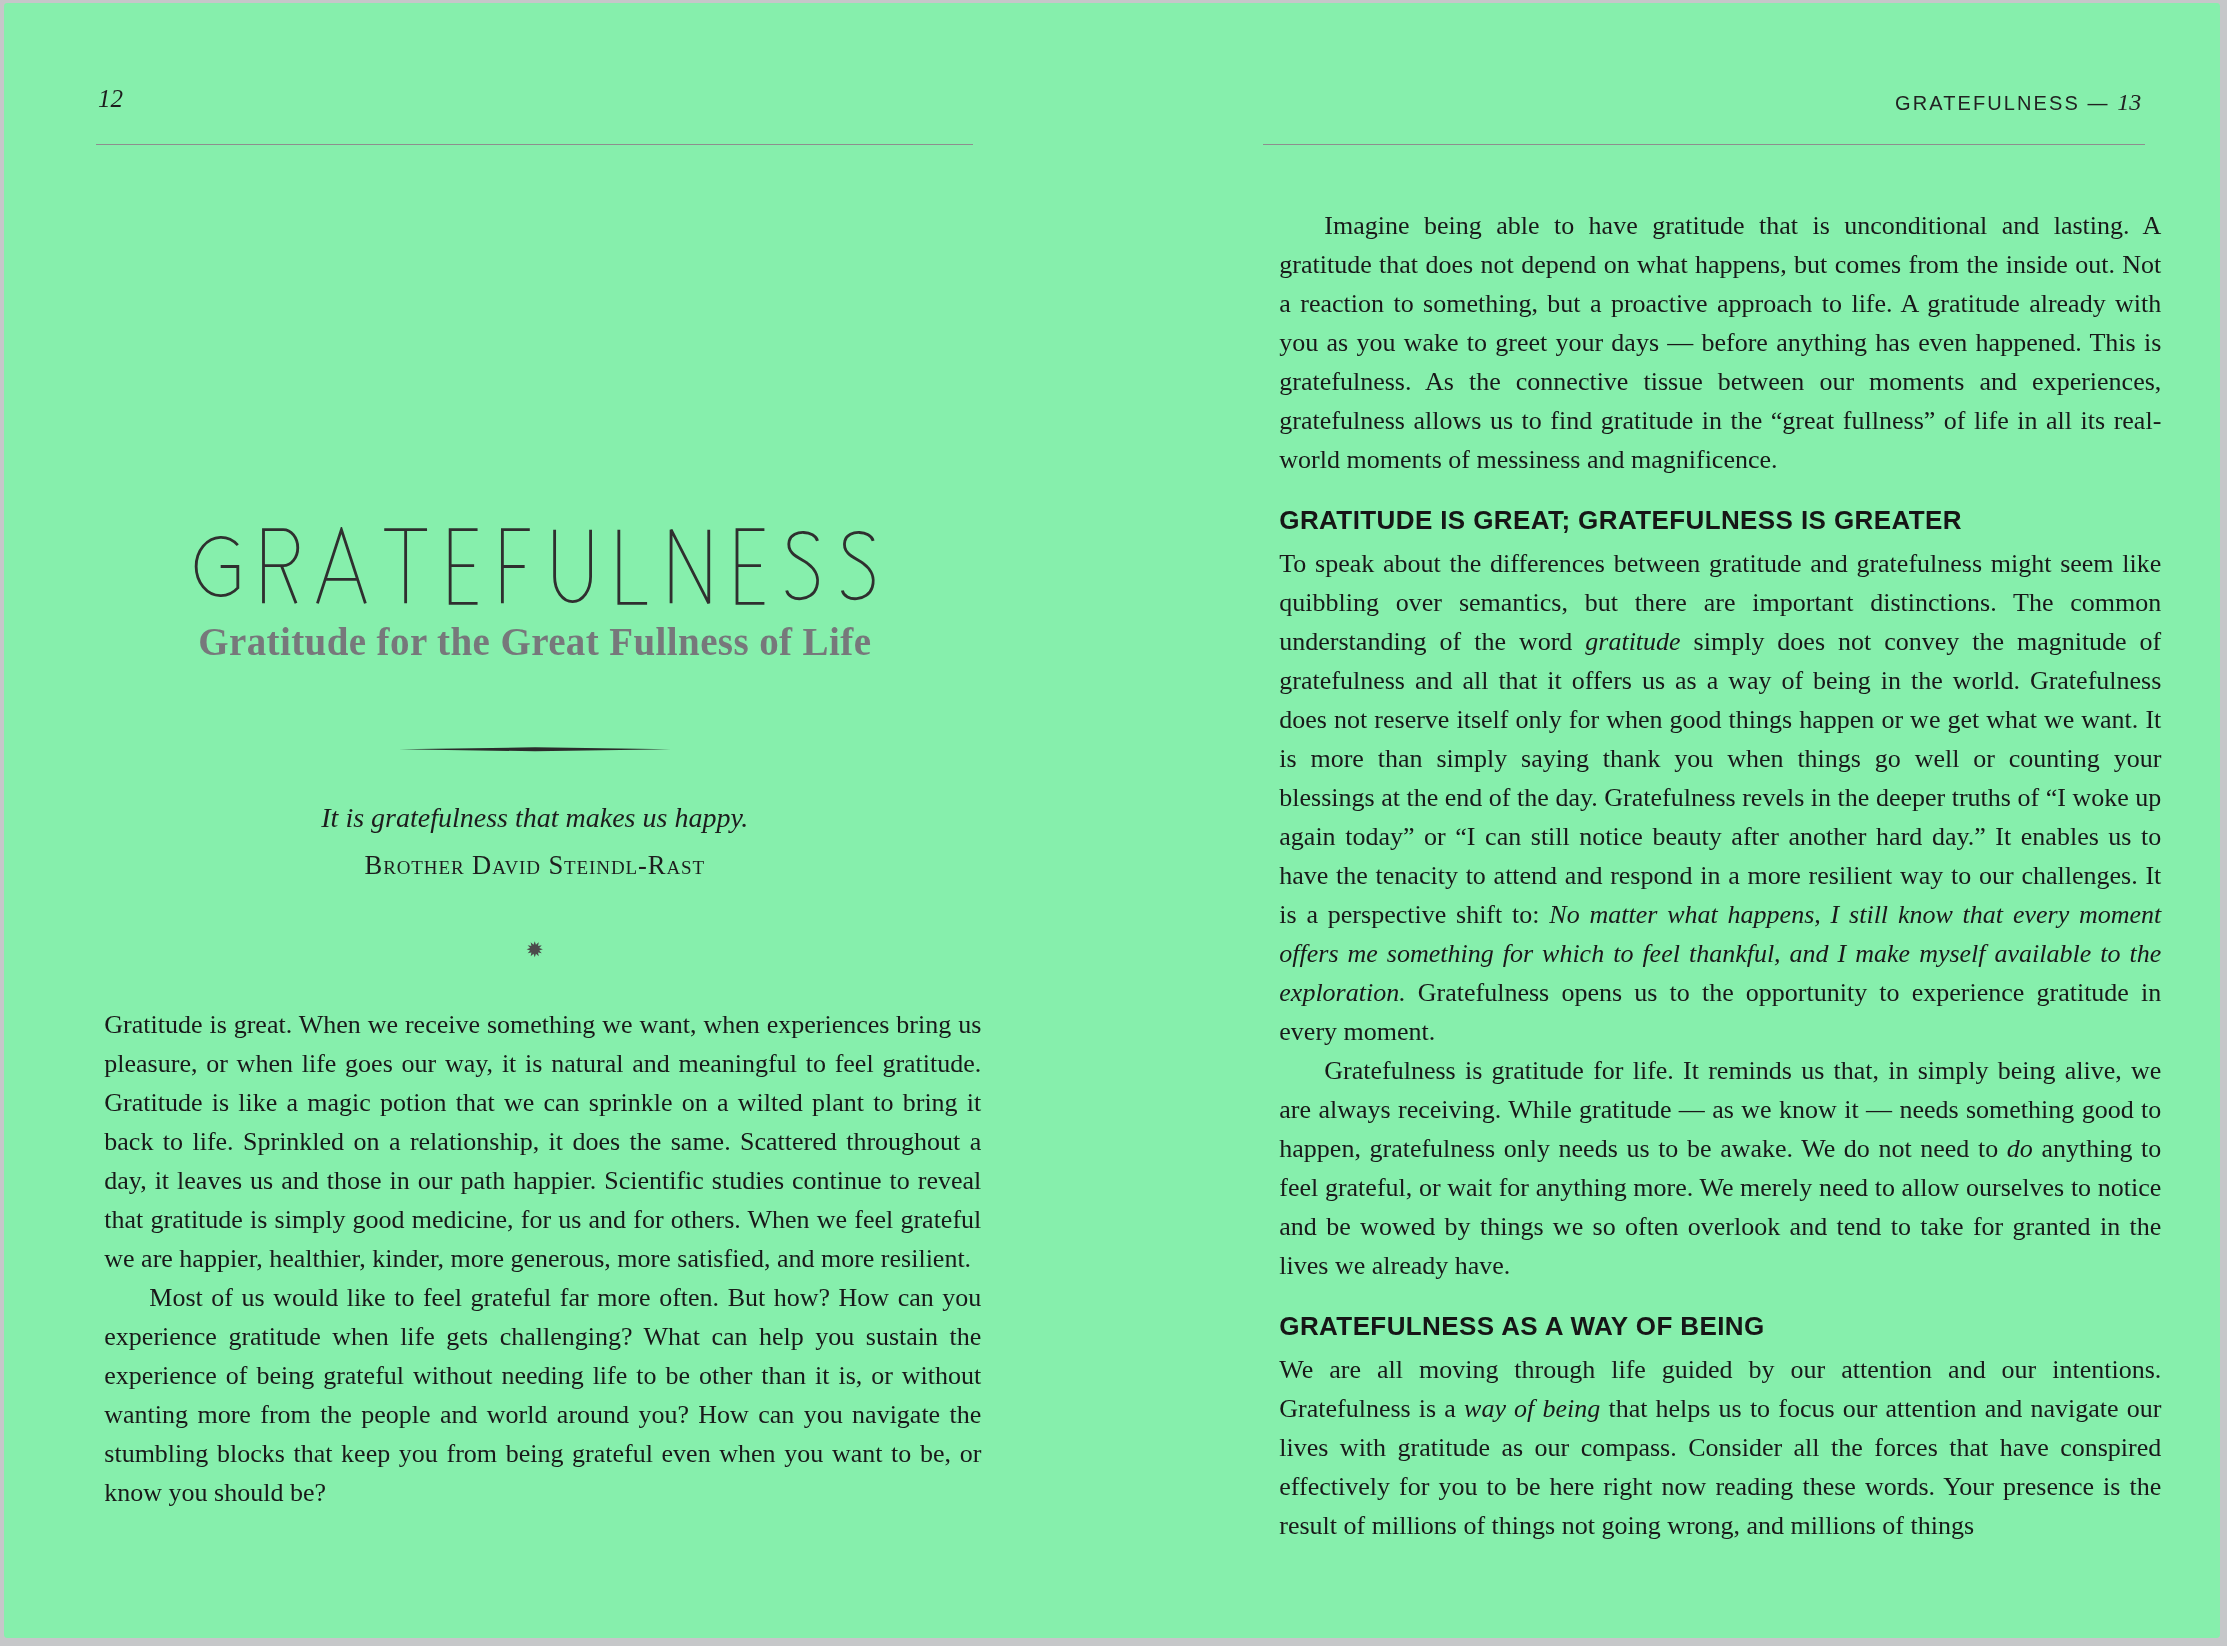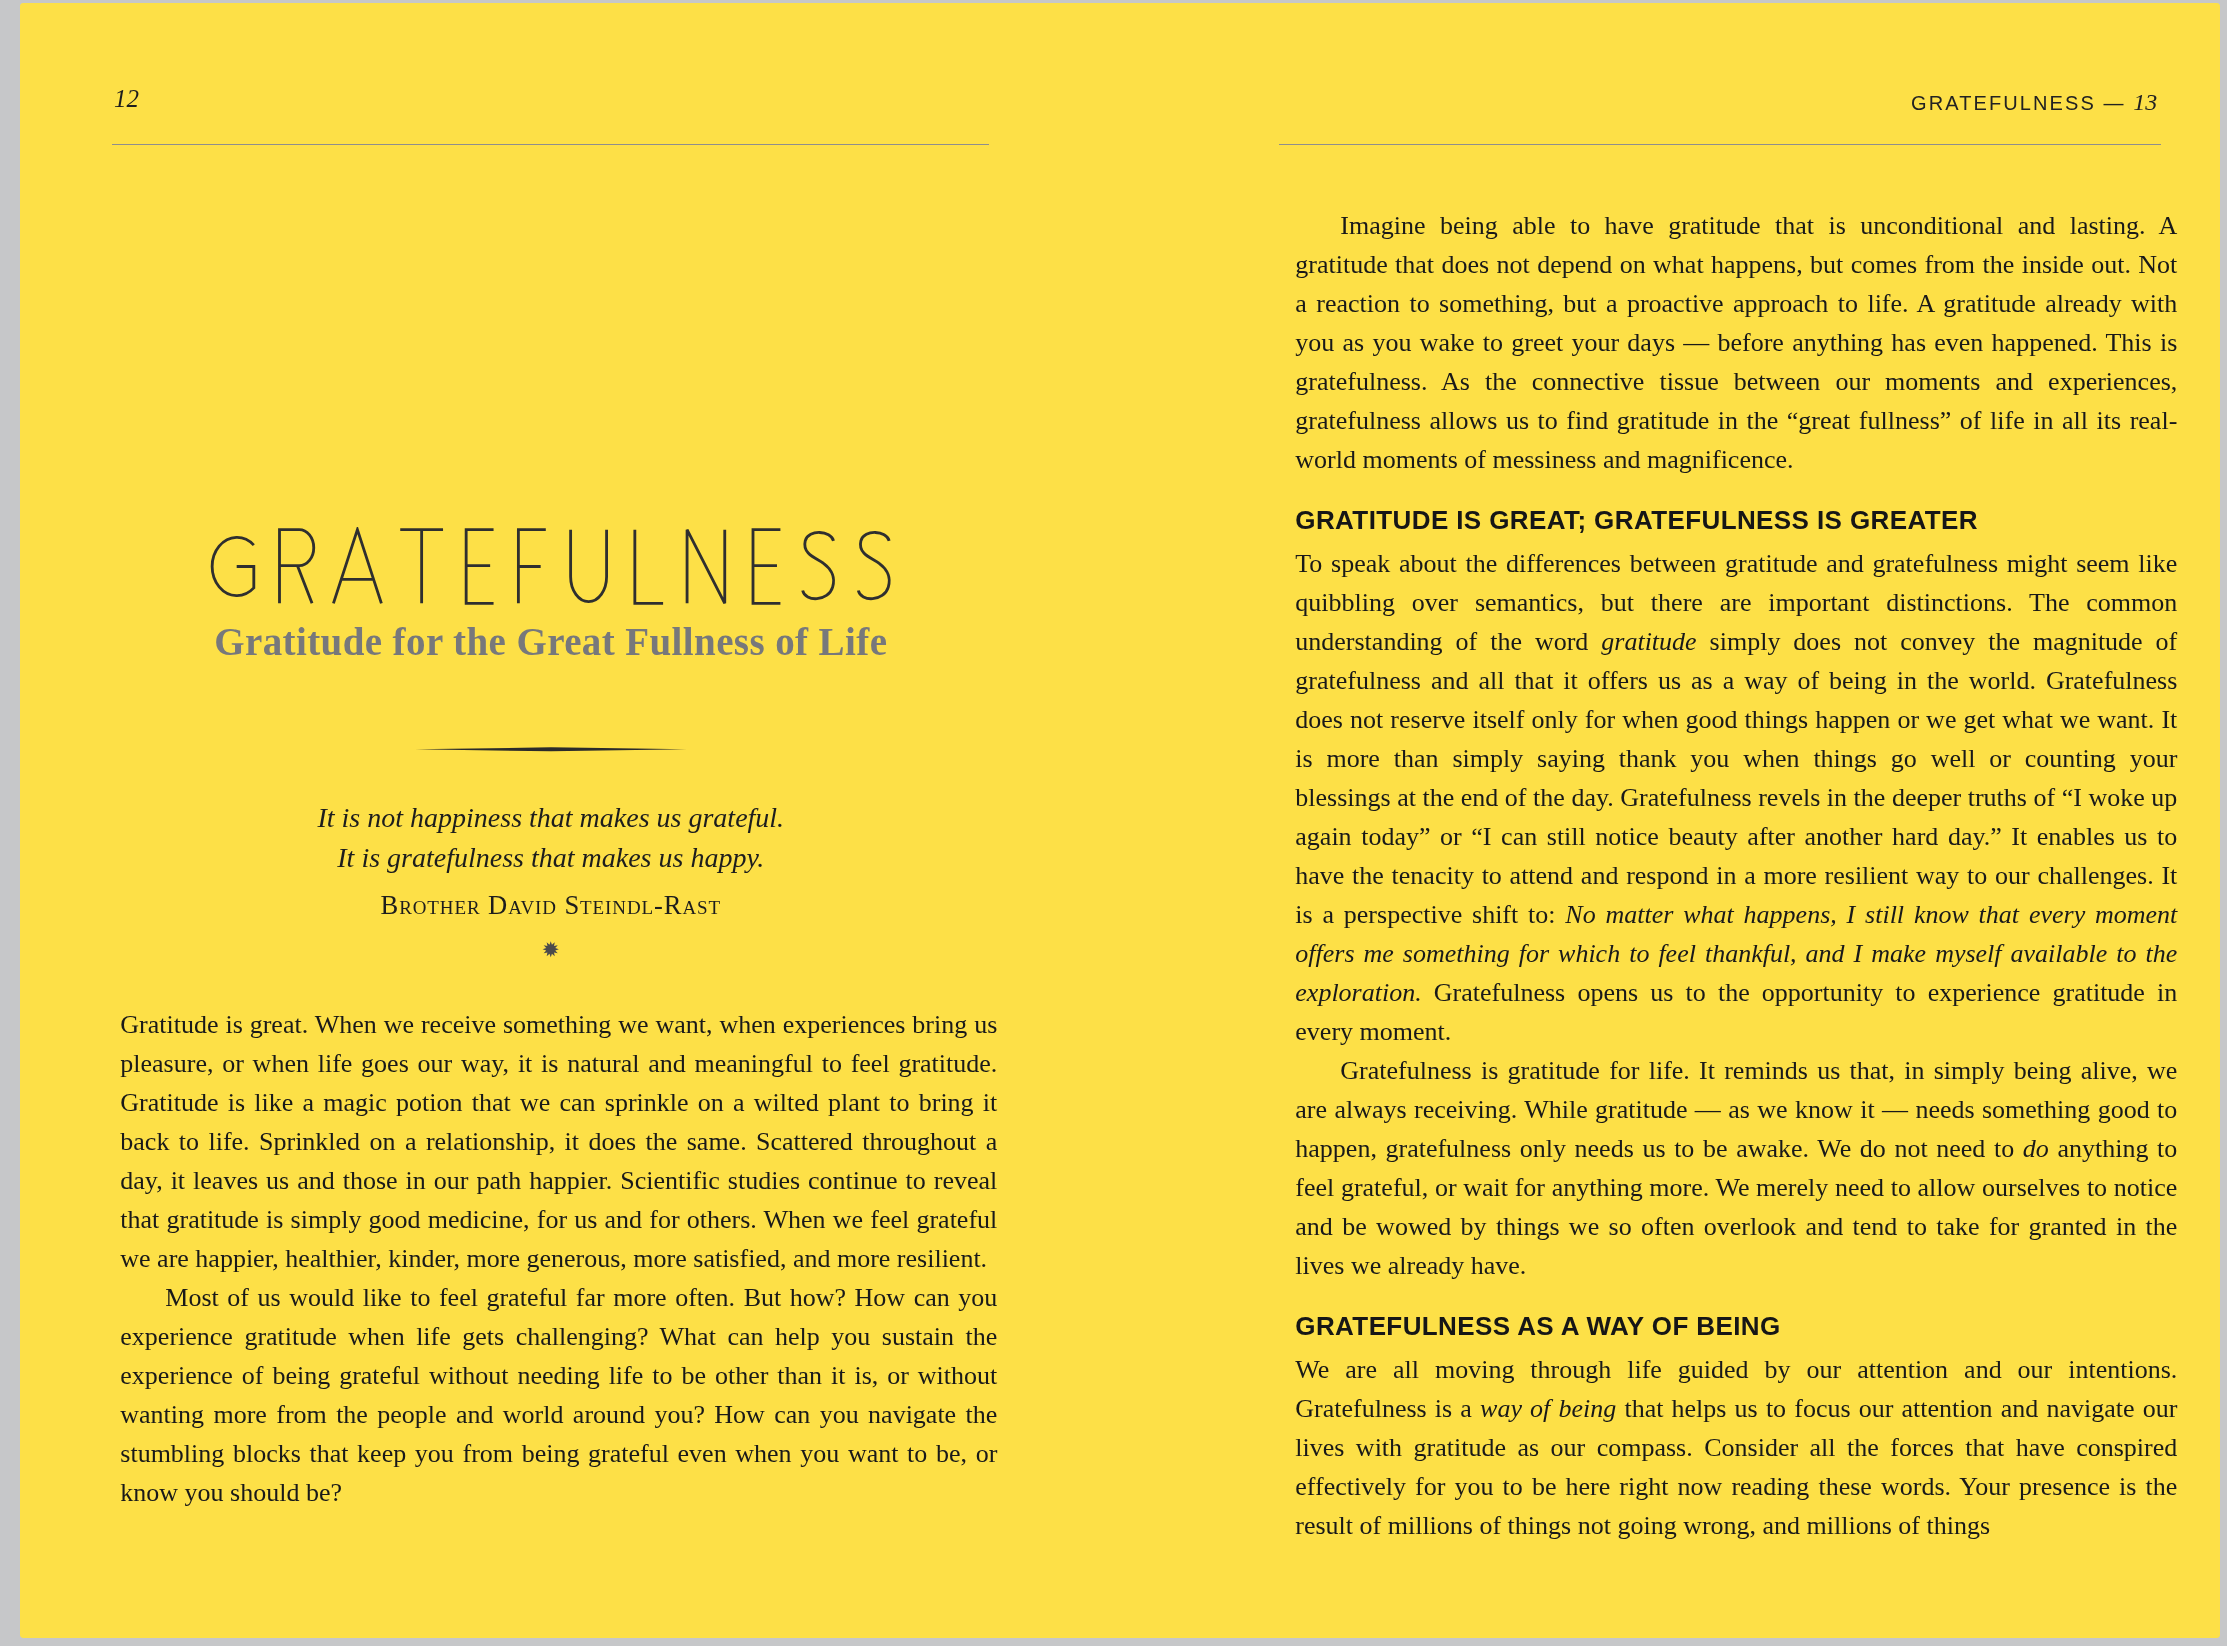--- a/index.html
+++ b/index.html
@@ -6,23 +6,22 @@
   html, body { margin: 0; padding: 0; }
   body {
     width: 2227px; height: 1647px;
     position: relative;
     background: #c6c7c9;
     font-family: "Liberation Serif", serif;
   }
   .sheet {
     position: absolute;
     left: 4.3px; top: 3.4px; right: 6.9px; bottom: 9.4px;
-    background: #fde047;
+    background: #86efac;
     border-radius: 3.4px;
-    margin-left: 16px;
   }
   .page { position: absolute; top: 0; height: 100%; }
   .page-left  { left: 92px;  width: 877px; }
   .page-right { left: 1259px; width: 882px; }
 
   .folio-left {
     position: absolute; top: 82px; left: 1.7px;
     font-style: italic; font-size: 25px; color: #1d1d1d;
   }
   .head-rule {
@@ -128,21 +127,20 @@
 
     <div class="chapter-subtitle">Gratitude for the Great Fullness of Life</div>
 
     <div class="divider">
       <svg width="274" height="5.1" viewBox="0 0 320 6">
         <polygon points="0,2.7 160,0.4 320,2.7 160,5.0" fill="#2b2b2b"></polygon>
       </svg>
     </div>
 
     <div class="epigraph">
-      <div>It is not happiness that makes us grateful.</div>
       <div>It is gratefulness that makes us happy.</div>
       <div class="attribution">Brother David Steindl-Rast</div>
     </div>
 
     <div class="ornament">✹</div>
 
     <div class="body-copy">
         <p class="body"><span>Gratitude is great. When we receive something we want, when experiences bring us pleasure, or when life goes our way, it is natural and meaningful to feel gratitude. Gratitude is like a magic potion that we can sprinkle on a wilted plant to bring it back to life. Sprinkled on a relationship, it does the same. Scattered throughout a day, it leaves us and those in our path happier. Scientific studies continue to reveal that gratitude is simply good medicine, for us and for others. When we feel grateful we are happier, healthier, kinder, more generous, more satisfied, and more resilient.</span></p>
         <p class="body indent"><span>Most of us would like to feel grateful far more often. But how? How can you experience gratitude when life gets challenging? What can help you sustain the experience of being grateful without needing life to be other than it is, or without wanting more from the people and world around you? How can you navigate the stumbling blocks that keep you from being grateful even when you want to be, or know you should be?</span></p>
       </div>

